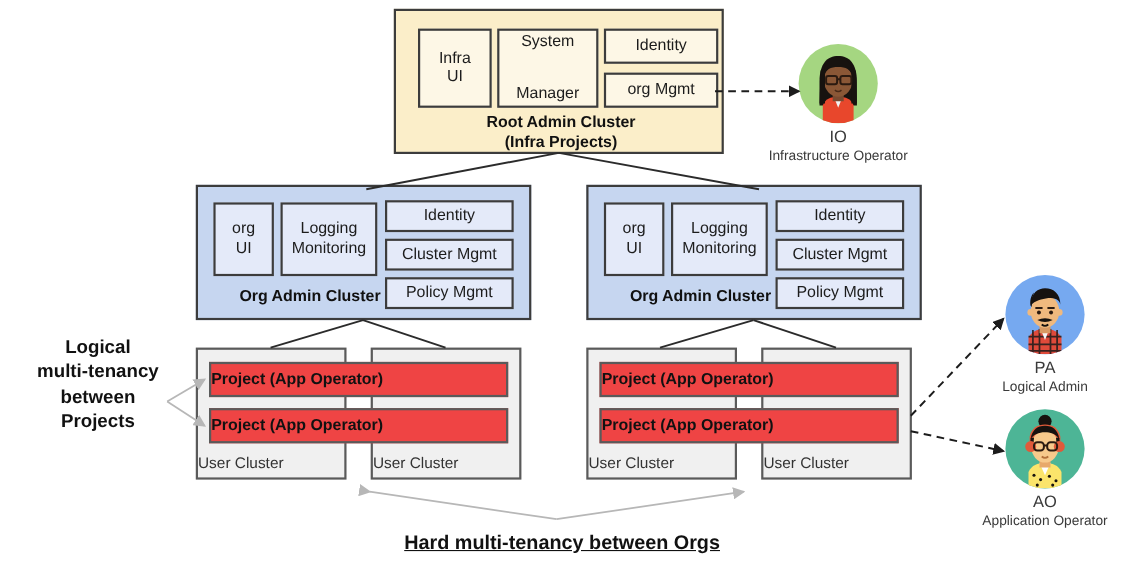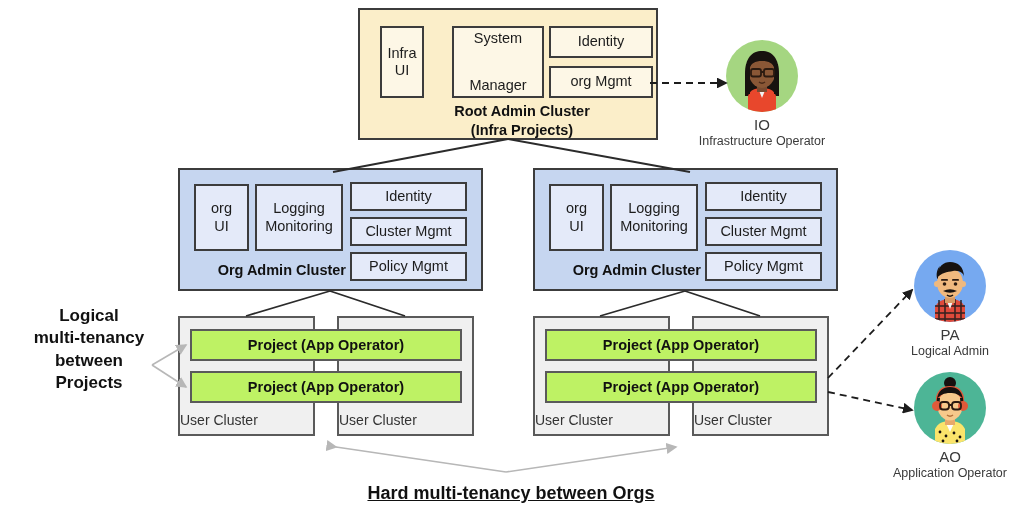--- a/index.html
+++ b/index.html
@@ -64,25 +64,25 @@
   .uc-label {
     position: absolute;
     bottom: 6px;
     left: 0; right: 0;
     font-size: 14px;
     color: #333;
   }
 
   
   .project-band {
-    background: #bef264;
+    background: #ef4444;
     border: 2px solid #5a5a5a;
     display: flex;
     align-items: center;
-    justify-content: center;
+    justify-content: flex-start;
     font-weight: bold;
     font-size: 14.5px;
     color: #111;
     z-index: 5;
   }
 
   
   .left-callout {
     text-align: center;
     font-weight: bold;
@@ -141,35 +141,35 @@
     <path d="M508,139 L690,172" stroke="#2b2b2b" stroke-width="1.8" fill="none"></path>
 
     <path d="M330,291 L246,316" stroke="#2b2b2b" stroke-width="1.8" fill="none"></path>
     <path d="M330,291 L405,316" stroke="#2b2b2b" stroke-width="1.8" fill="none"></path>
 
     <path d="M685,291 L600,316" stroke="#2b2b2b" stroke-width="1.8" fill="none"></path>
     <path d="M685,291 L760,316" stroke="#2b2b2b" stroke-width="1.8" fill="none"></path>
   </svg>
 
   <div class="abs outer-box root-outer" style="left:358px; top:8px; width:300px; height:132px;">
-    <div class="abs inner-box root-inner" style="left:20px; top:16px; width:44px; height:72px; flex-direction:column;">
+    <div class="abs inner-box root-inner" style="left:20px; top:16px; width:67px; height:72px; flex-direction:column;">
       <span>Infra</span>
       <span>UI</span>
     </div>
     <div class="abs inner-box root-inner" style="left:92px; top:16px; width:92px; height:72px; flex-direction:column;gap:30px;">
       <span>System</span>
       <span>Manager</span>
     </div>
     <div class="abs inner-box root-inner" style="left:189px; top:16px; width:104px; height:32px;">
       <span>Identity</span>
     </div>
     <div class="abs inner-box root-inner" style="left:189px; top:56px; width:104px; height:32px;">
       <span>org Mgmt</span>
     </div>
-    <div class="abs root-title" style="left:0; top:92px; width:300px;margin-left:12px;">
+    <div class="abs root-title" style="left:0; top:92px; width:300px;">
       <div>Root Admin Cluster</div>
       <div>(Infra Projects)</div>
     </div>
   </div>
 
   <div class="abs outer-box org-outer" style="left:178px; top:168px; width:305px; height:123px;">
     <div class="abs inner-box org-inner" style="left:14px; top:14px; width:55px; height:67px; flex-direction:column;">
       <span>org</span>
       <span>UI</span>
     </div>

